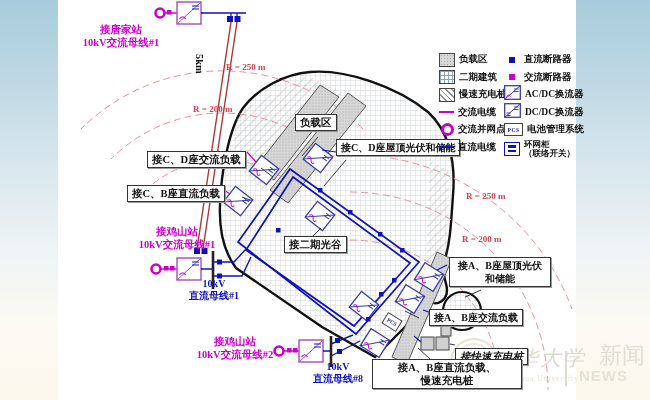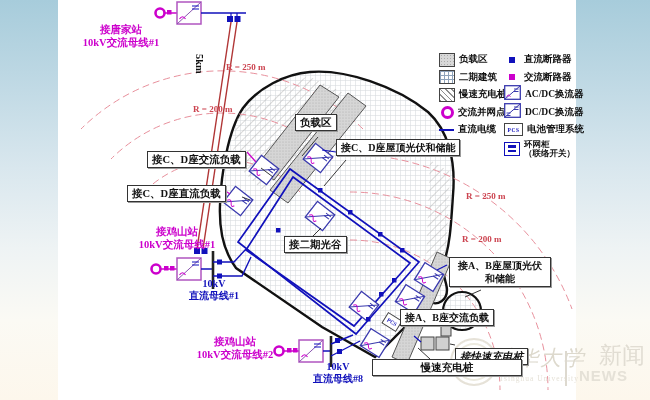--- a/index.html
+++ b/index.html
@@ -234,44 +234,49 @@
 
   <div class="dist">5km</div>
   <div class="rl" style="left:226px;top:62px;">R = 250 m</div>
   <div class="rl" style="left:193px;top:104px;">R = 200 m</div>
   <div class="rl" style="left:466px;top:191px;">R = 250 m</div>
   <div class="rl" style="left:462px;top:234px;">R = 200 m</div>
 
   <div class="lbl" style="left:295px;top:114px;">负载区</div>
   <div class="lbl" style="left:336px;top:139px;font-size:10px;">接C、D座屋顶光伏和储能</div>
   <div class="lbl" style="left:147px;top:151px;">接C、D座交流负载</div>
-  <div class="lbl" style="left:127px;top:185px;">接C、D座直流负载</div>
+  <div class="lbl" style="left:127px;top:185px;">接C、B座直流负载</div>
   <div class="lbl" style="left:284px;top:236px;text-align:right;">接二期光谷</div>
   <div class="lbl two" style="left:449px;top:257px;width:92px;font-size:10px;">
     <div>接A、B座屋顶光伏</div>
     <div>和储能</div>
   </div>
-  <div class="lbl" style="left:400px;top:309px;font-size:10px;">接A、B座交流负载</div>
+  <div class="lbl" style="left:429px;top:309px;font-size:10px;">接A、B座交流负载</div>
   <div class="lbl" style="left:455px;top:348px;font-style:italic;">接快速充电桩</div>
   <div class="lbl two" style="left:372px;top:359px;width:140px;">
+    <div>接A、B座直流负载、</div>
     <div>慢速充电桩</div>
   </div>
 
   <div class="lgcol" style="left:439px;top:51px;">
     <div class="lgrow">
       <span class="ic ic-load"></span>
       <span class="lgtxt">负载区</span>
     </div>
     <div class="lgrow">
       <span class="ic ic-ph2"></span>
       <span class="lgtxt">二期建筑</span>
     </div>
     <div class="lgrow">
       <span class="ic ic-na"></span>
       <span class="lgtxt">慢速充电桩</span>
+    </div>
+    <div class="lgrow">
+      <span class="ic ic-ac"></span>
+      <span class="lgtxt">交流电缆</span>
     </div>
     <div class="lgrow">
       <span class="ic ic-pcc"></span>
       <span class="lgtxt">交流并网点</span>
     </div>
     <div class="lgrow">
       <span class="ic ic-dc"></span>
       <span class="lgtxt">直流电缆</span>
     </div>
   </div>

